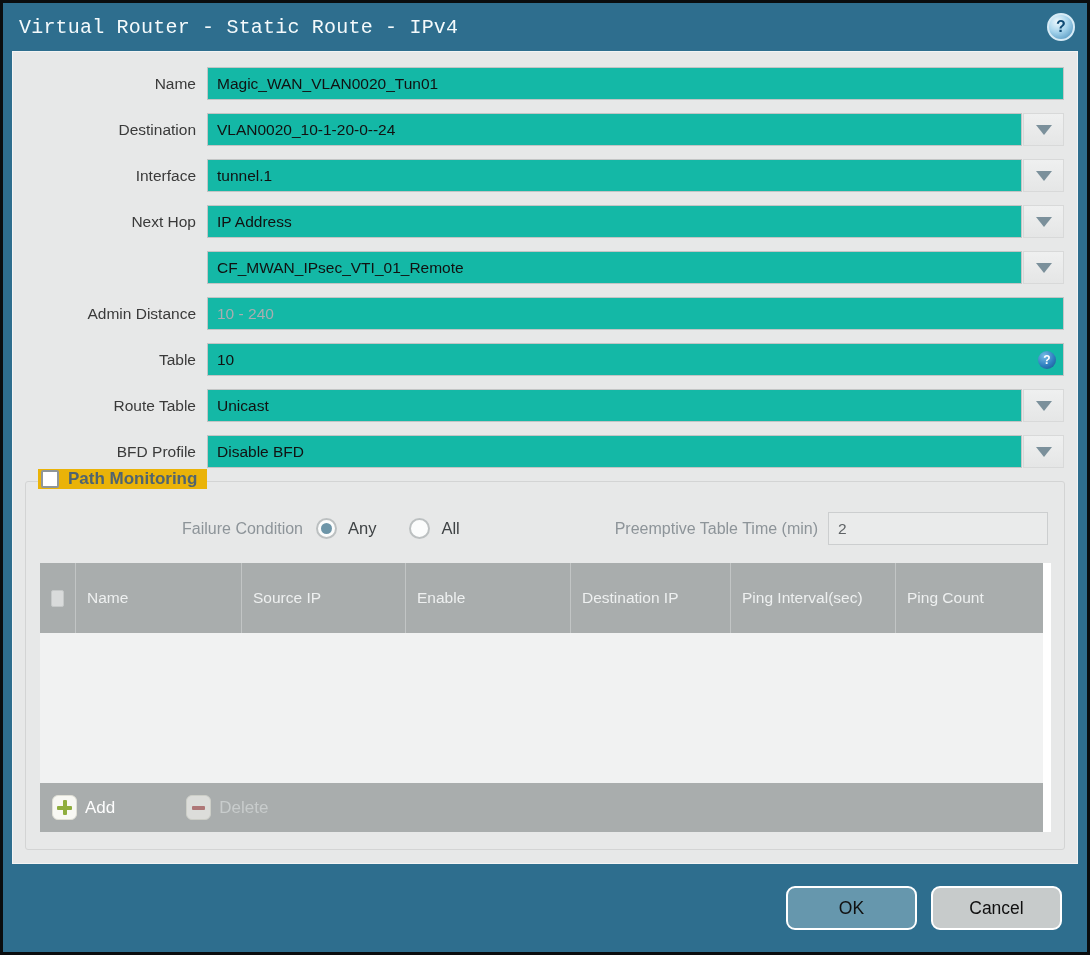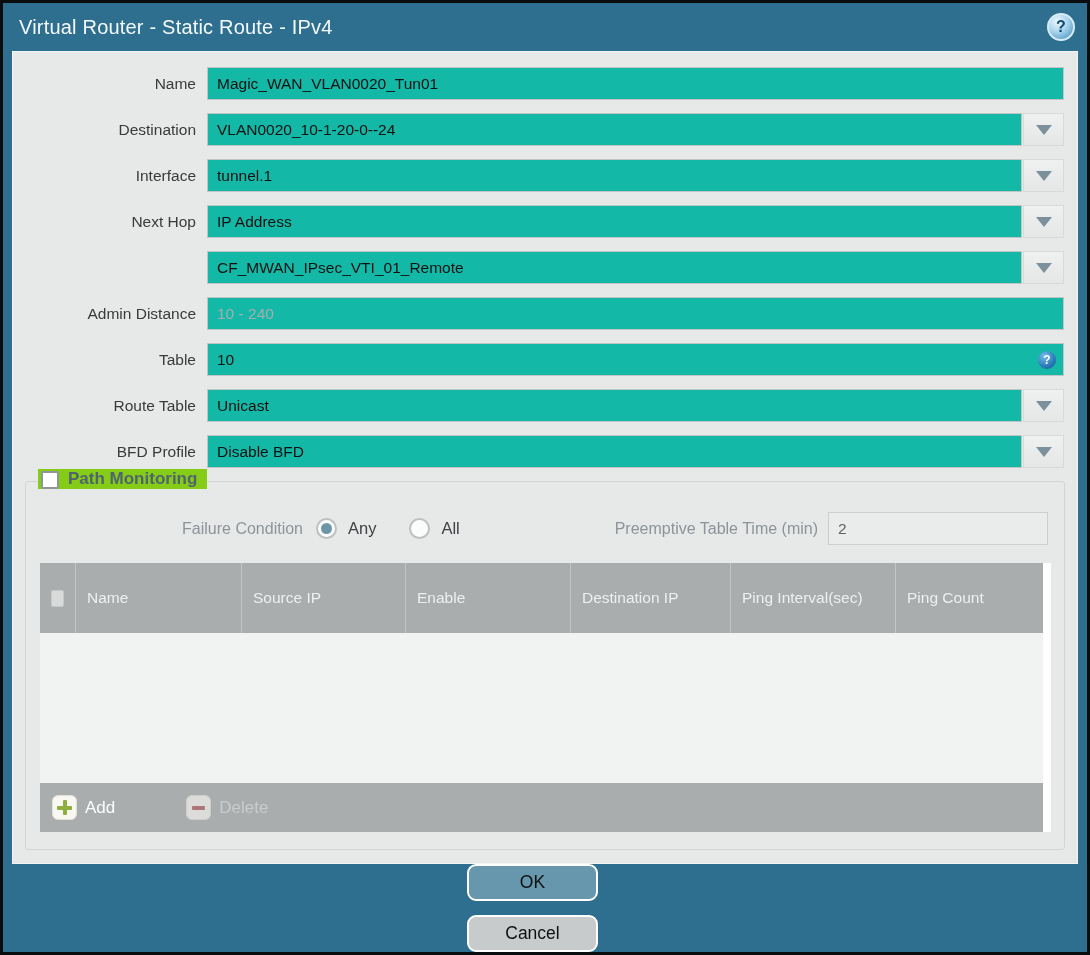--- a/index.html
+++ b/index.html
@@ -10,21 +10,21 @@
   }
   .dialog {
     position: absolute; left: 3px; top: 3px; width: 1084px; height: 949px;
     background: #2e6e8e;
   }
   
   .titlebar {
     height: 48px; display: flex; align-items: center;
     padding: 0 12px 0 16px; color: #f4fafc;
   }
-  .titlebar .title { font-size: 20px; letter-spacing: .2px; flex: 1; }
+  .titlebar .title { font-size: 20px; letter-spacing: .2px; flex: 1; font-family: Liberation Mono, monospace; }
   .help-icon {
     width: 28px; height: 28px; border-radius: 50%;
     border: 2px solid #d6ebf6;
     background: radial-gradient(circle at 35% 28%, #eef8fd 0%, #a6d4ec 45%, #3f88b6 100%);
     color: #0e4a74; font-weight: bold; font-size: 16px;
     display: flex; align-items: center; justify-content: center;
     cursor: pointer;
   }
   
   .body-panel {
@@ -63,22 +63,22 @@
     color: #fff; font-size: 12px; font-weight: bold;
     display: flex; align-items: center; justify-content: center;
   }
   
   .pm-fieldset {
     margin: 11px 12px 0 12px; height: 369px;
     border: 1px solid #d3d4d4; border-radius: 3px; position: relative;
   }
   .pm-legend {
     position: absolute; top: -13px; left: 12px;
-    background: #84cc16; padding: 0 10px 0 3px;
-    display: flex; align-items: flex-end; gap: 9px;
+    background: #eab308; padding: 0 10px 0 3px;
+    display: flex; align-items: center; gap: 9px;
   }
   .checkbox {
     width: 18px; height: 18px; background: #fff;
     border: 2px solid #8f9699; border-radius: 2px; cursor: pointer;
   }
   .pm-legend .pm-title { font-size: 17px; font-weight: bold; color: #50646f; }
   .fc-row { display: flex; align-items: center; margin: 30px 16px 0 0; }
   .fc-label {
     width: 290px; text-align: right; padding-right: 13px;
     font-size: 16px; color: #8d9499;
@@ -137,21 +137,21 @@
   .icon-minus::before {
     content: ""; position: absolute; left: 5px; right: 5px; top: 10px; height: 4px;
     background: #b25b5b; border-radius: 1px;
   }
   .tbl-btn .btn-label { font-size: 17px; color: #fdfdfd; }
   .tbl-btn.disabled { cursor: default; padding-left: 44px; }
   .tbl-btn.disabled .btn-label { color: #c8cccc; }
   
   .dlg-footer {
     height: 88px; display: flex; align-items: center;
-    justify-content: flex-end; gap: 14px; padding-right: 25px; flex-direction: column;
+    justify-content: flex-end; gap: 14px; padding-right: 25px;
   }
   .btn {
     width: 131px; height: 44px; border-radius: 9px; border: 2px solid #fff;
     font-family: "Liberation Sans", sans-serif; font-size: 17.5px; color: #101010;
     cursor: pointer; display: flex; align-items: center; justify-content: center;
   }
   .btn-ok { background: #6697ad; }
   .btn-cancel { background: #c7cbcb; }
 </style>
 </head>

